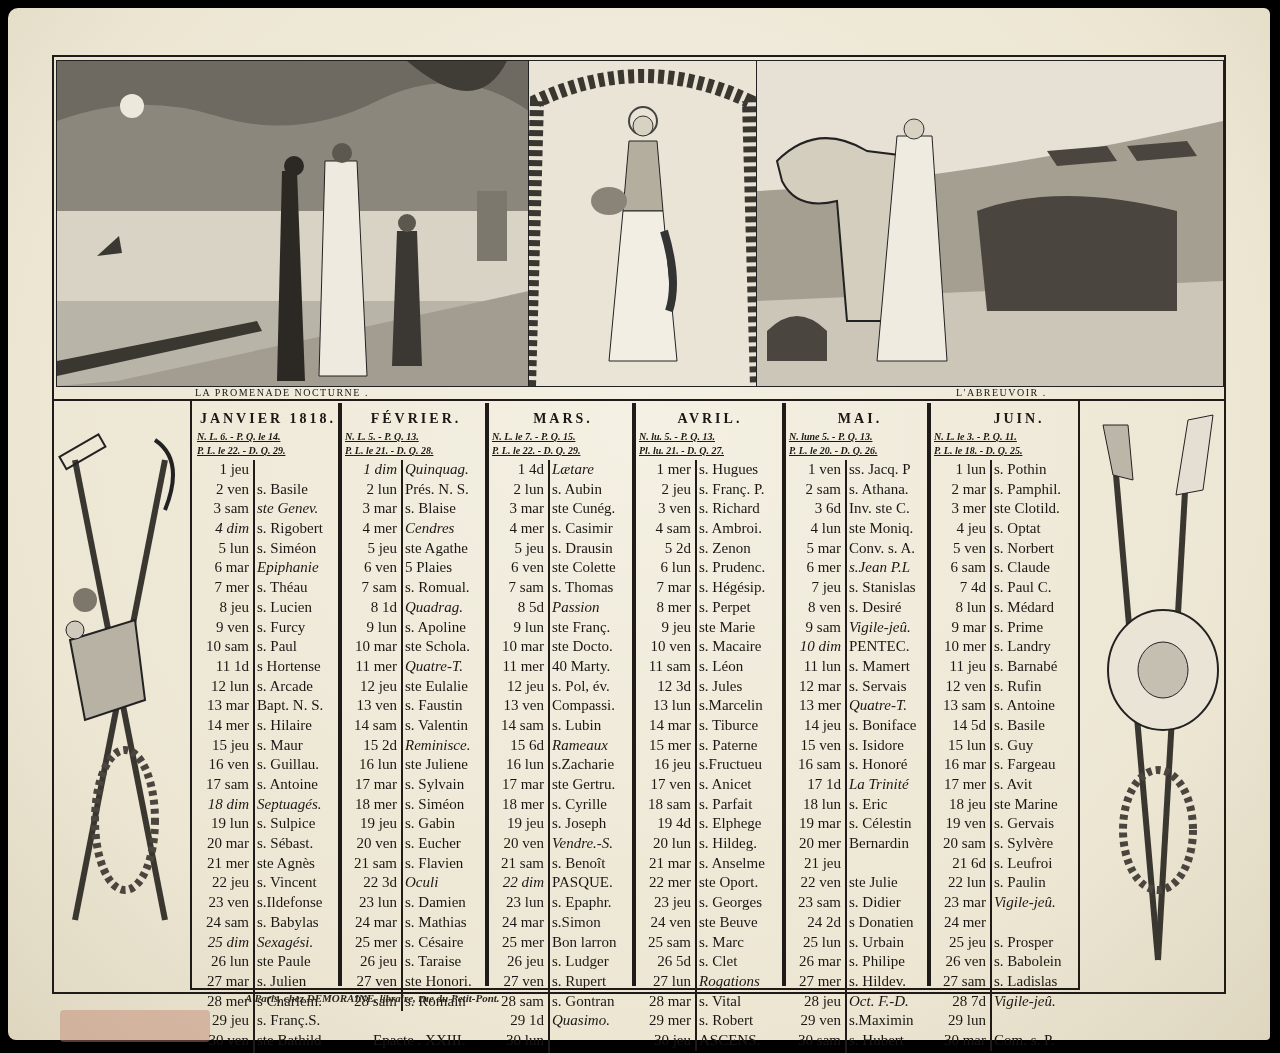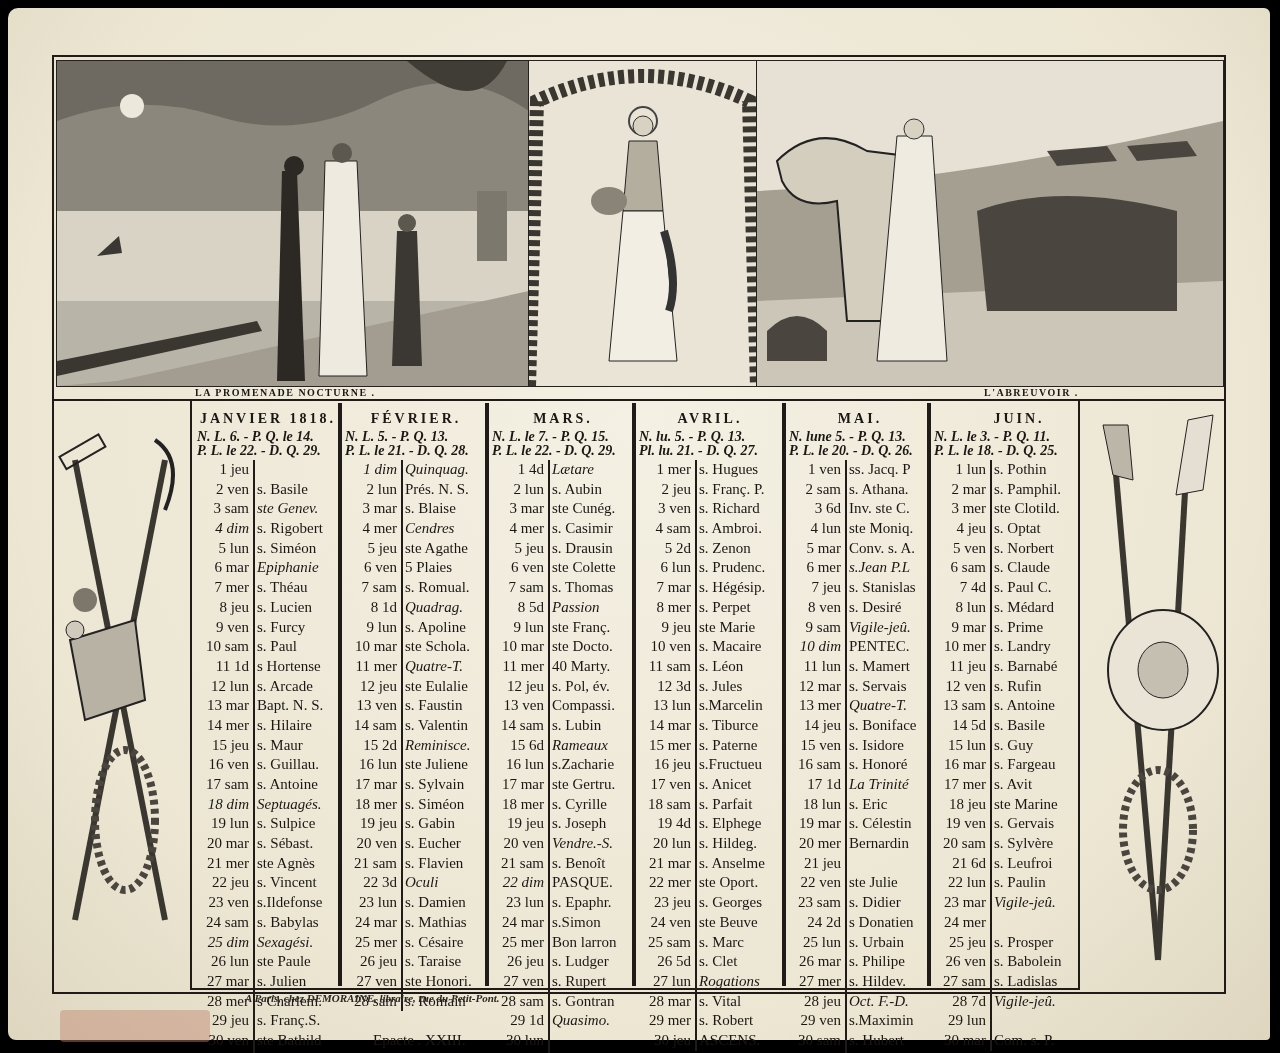--- a/index.html
+++ b/index.html
@@ -6,28 +6,28 @@
     body { width: 1280px; height: 1053px; position: relative; overflow: hidden; font-family: "Liberation Serif", "DejaVu Serif", serif; color: #1a1714; }
     .paper {
       position: absolute; left: 8px; top: 8px; width: 1262px; height: 1032px;
       background: radial-gradient(ellipse at 50% 40%, #f4f0e3 0%, #ece6d3 70%, #ded6bf 100%);
       border-radius: 10px 6px 4px 8px;
     }
     .stain { position: absolute; left: 60px; top: 1010px; width: 150px; height: 32px; background: rgba(190,130,110,0.45); border-radius: 4px; }
     .frame { position: absolute; left: 52px; top: 55px; width: 1170px; height: 935px; border: 2px solid #1e1b18; }
     .engr { position: absolute; border: 1px solid #222; overflow: hidden; }
     .engr svg { width: 100%; height: 100%; display: block; }
-    .caption { position: absolute; font-size: 10px; letter-spacing: 1.5px; font-weight: bold; font-family: "Liberation Serif", serif; }
+    .caption { position: absolute; font-size: 10px; letter-spacing: 1.5px; font-weight: normal; font-family: "Liberation Serif", serif; }
     .hline { position: absolute; height: 2px; background: #1e1b18; }
     .vline { position: absolute; width: 2px; background: #1e1b18; }
     .side { position: absolute; top: 400px; width: 135px; height: 585px; }
     .side svg { width: 100%; height: 100%; }
     .month { position: absolute; top: 408px; width: 146px; }
     .month h2 { margin: 0; text-align: center; font-size: 14px; font-weight: bold; letter-spacing: 3px; height: 22px; line-height: 22px; }
-    .moon { font-size: 14px; font-style: italic; font-weight: bold; white-space: nowrap; line-height: 14px; height: 14px; padding-left: 2px; }
+    .moon { font-size: 10px; font-style: italic; font-weight: bold; white-space: nowrap; line-height: 14px; height: 14px; padding-left: 2px; text-decoration: underline; }
     .rows { position: relative; margin-top: 2px; }
     .row { display: flex; height: 19.7px; line-height: 19.7px; font-size: 15px; white-space: nowrap; }
     .row .d { width: 58px; text-align: right; padding-right: 4px; box-sizing: border-box; }
     .row .s { flex: 1; padding-left: 4px; overflow: hidden; }
     .it { font-style: italic; }
     .sc { font-variant: small-caps; margin-top: 17px; }
     .colsep { position: absolute; top: 0; bottom: 0; left: 58px; width: 1.5px; background: #1e1b18; }
     .extra { font-size: 15px; white-space: nowrap; padding-left: 30px; line-height: 19.7px; }
     .imprint { position: absolute; top: 992px; left: 245px; font-size: 11px; font-style: italic; font-weight: bold; color: #2a2622; text-align: right; }
   </style>
@@ -79,21 +79,21 @@
     <path d="M220 150 Q300 120 420 150 L420 250 L230 250Z" fill="#4a463f"></path>
     <path d="M140 75 L175 75 L190 300 L120 300Z" fill="#efebe1" stroke="#222"></path>
     <circle cx="157" cy="68" r="10" fill="#d8d2c2" stroke="#333"></circle>
     <path d="M10 270 Q40 240 70 270 L70 300 L10 300Z" fill="#4a463f"></path>
     <path d="M290 90 L350 85 L360 100 L300 105Z" fill="#4a463f"></path>
     <path d="M370 85 L430 80 L440 95 L380 100Z" fill="#4a463f"></path>
   </svg>
 </div>
 
 <div class="caption" style="left:195px;top:387px;">LA PROMENADE NOCTURNE .</div>
-<div class="caption" style="left:984px;top:387px;">L'ABREUVOIR .</div>
+<div class="caption" style="left:956px;top:387px;">L'ABREUVOIR .</div>
 
 <div class="hline" style="left:52px;top:399px;width:1172px;"></div>
 
 <div class="vline" style="left:190px;top:400px;height:590px;"></div>
 <div class="vline" style="left:1078px;top:400px;height:590px;"></div>
 
 <div class="side" style="left:55px;">
   <svg viewBox="0 0 135 585">
     <line x1="20" y1="60" x2="110" y2="520" stroke="#3a3630" stroke-width="6"></line>
     <line x1="110" y1="60" x2="20" y2="520" stroke="#3a3630" stroke-width="6"></line>

